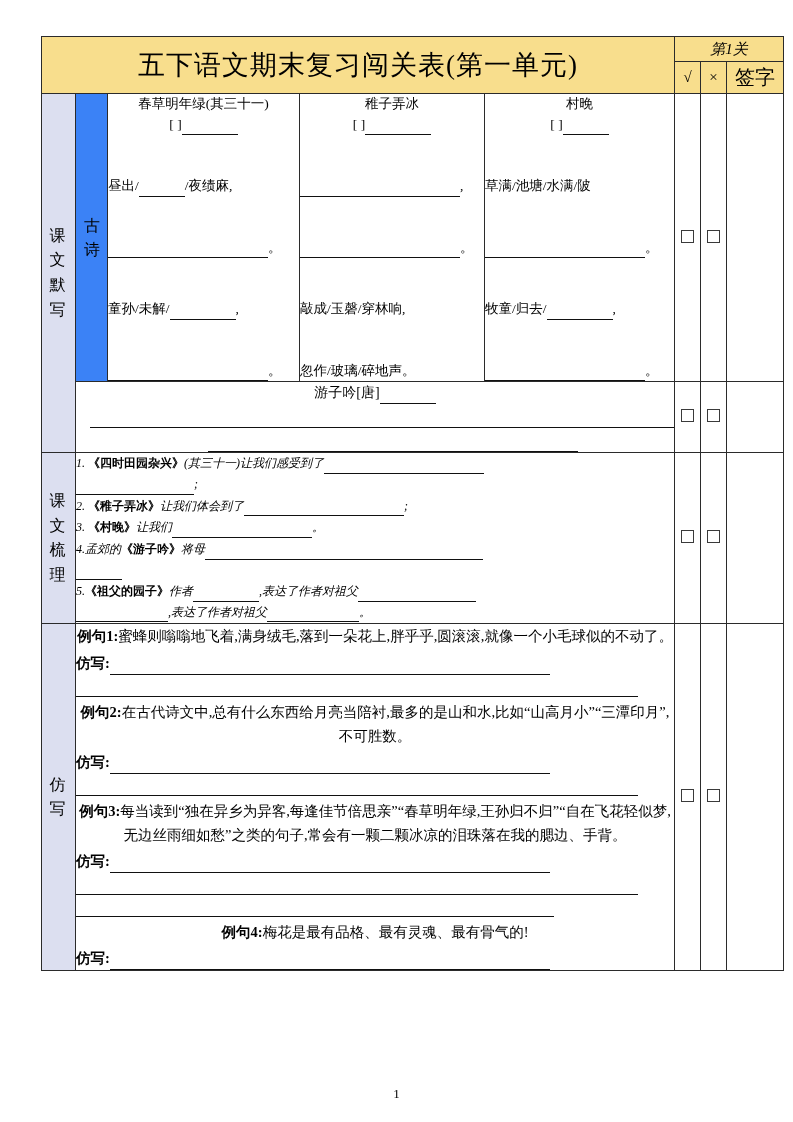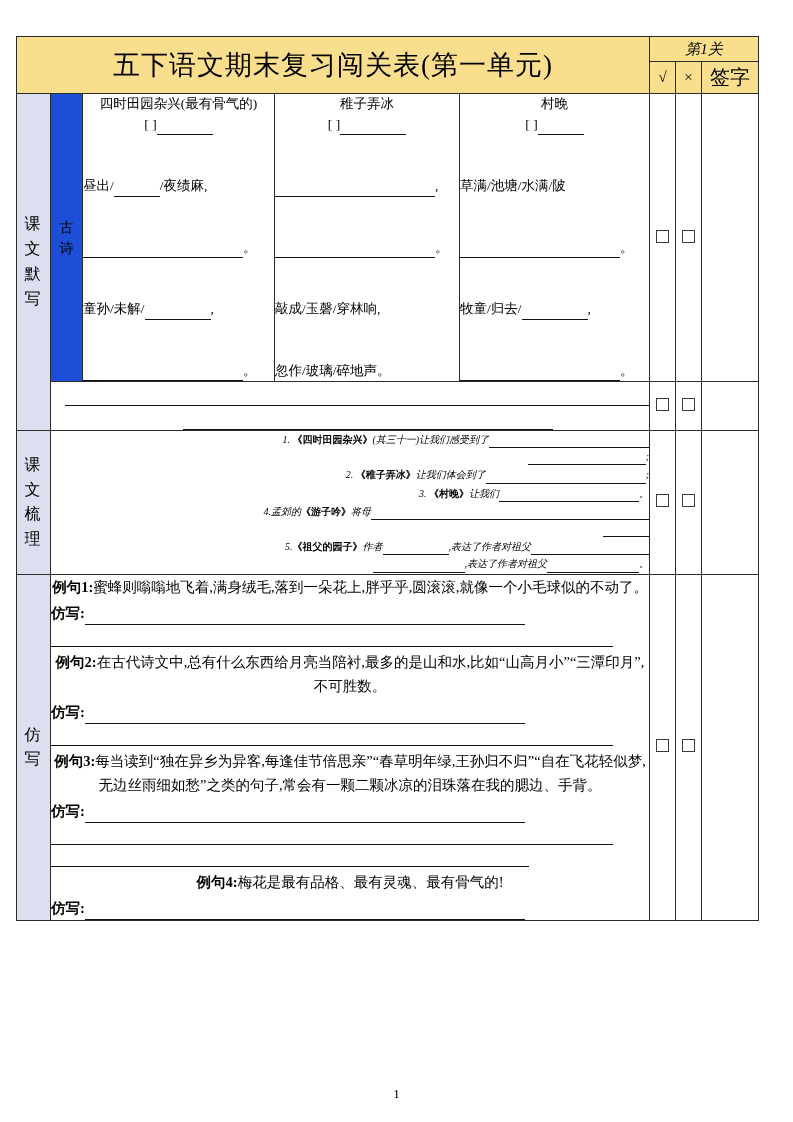--- a/index.html
+++ b/index.html
@@ -11,21 +11,21 @@
     width: 793px;
     height: 1122px;
     font-family: "Liberation Serif", "DejaVu Serif", serif;
     color: #000;
     position: relative;
     overflow: hidden;
   }
 
   .page {
     position: absolute;
-    left: 16px;
+    left: 41px;
     top: 36px;
     width: 742px;
   }
 
   table.sheet {
     border-collapse: collapse;
     width: 742px;
     table-layout: fixed;
   }
   table.sheet td, table.sheet th {
@@ -68,24 +68,24 @@
     font-weight: bold;
     line-height: 1.55;
   }
   .sidelabel .vtxt {
     display: block;
     width: 18px;
     margin: 0 auto;
     word-break: break-all;
   }
   .sublabel {
-    background: #1d4ed8;
+    background: #3b82f6;
     width: 32px;
     text-align: center;
-    font-size: 14px;
+    font-size: 16px;
     line-height: 1.5;
   }
   .sublabel .vtxt {
     display: block;
     width: 15px;
     margin: 0 auto;
     word-break: break-all;
   }
 
   
@@ -126,24 +126,23 @@
     line-height: 1.6;
     vertical-align: top;
   }
   .yzy .ttl { text-align: center; }
   .yzy .blankline { border-bottom: 1px solid #111; height: 17px; margin: 6px 0 0 14px; }
   .yzy .blankline.short { width: 62%; margin-left: 22%; }
 
   
   .listcell {
     padding: 7px 9px 8px 9px;
-    font-size: 10px;
+    font-size: 12px;
     line-height: 1.72;
     vertical-align: top;
-    text-align: right;
   }
   .listcell .it { font-style: italic; margin-bottom: 1px; }
   .listcell b.bk { font-weight: bold; font-style: normal; }
 
   
   .fxcell {
     padding: 7px 9px 6px 9px;
     font-size: 14.5px;
     line-height: 1.66;
     vertical-align: top;
@@ -200,21 +199,21 @@
 
   <tr>
     <td class="sidelabel" rowspan="2">
       <span class="vtxt">课文默写</span>
     </td>
     <td class="sublabel">
       <span class="vtxt">古诗</span>
     </td>
 
     <td class="poem">
-      <div class="ttl">四时田园杂兴(最有骨气的)</div>
+      <div class="ttl">春草明年绿(其三十一)</div>
       <div class="dyn"><span>[  ]</span><span class="u u5"></span></div>
       <div class="ln">昼出/<span class="u u4"></span>/夜绩麻,</div>
       <div class="ln"><span class="u u14"></span>。</div>
       <div class="ln">童孙/未解/<span class="u u6"></span>,</div>
       <div class="ln"><span class="u u14"></span>。</div>
     </td>
 
     <td class="poem">
       <div class="ttl">稚子弄冰</div>
       <div class="dyn"><span>[  ]</span><span class="u u6"></span></div>
@@ -233,20 +232,21 @@
       <div class="ln"><span class="u u14"></span>。</div>
     </td>
 
     <td class="ck"><span class="box"></span></td>
     <td class="ck"><span class="box"></span></td>
     <td class="sigcol"></td>
   </tr>
 
   <tr>
     <td class="yzy" colspan="4">
+      <div class="ttl"><span>游子吟</span><span>[唐]</span><span class="u u5"></span></div>
       <div class="blankline"></div>
       <div class="blankline short"></div>
     </td>
     <td class="ck"><span class="box"></span></td>
     <td class="ck"><span class="box"></span></td>
     <td class="sigcol"></td>
   </tr>
 
   <tr>
     <td class="sidelabel">

